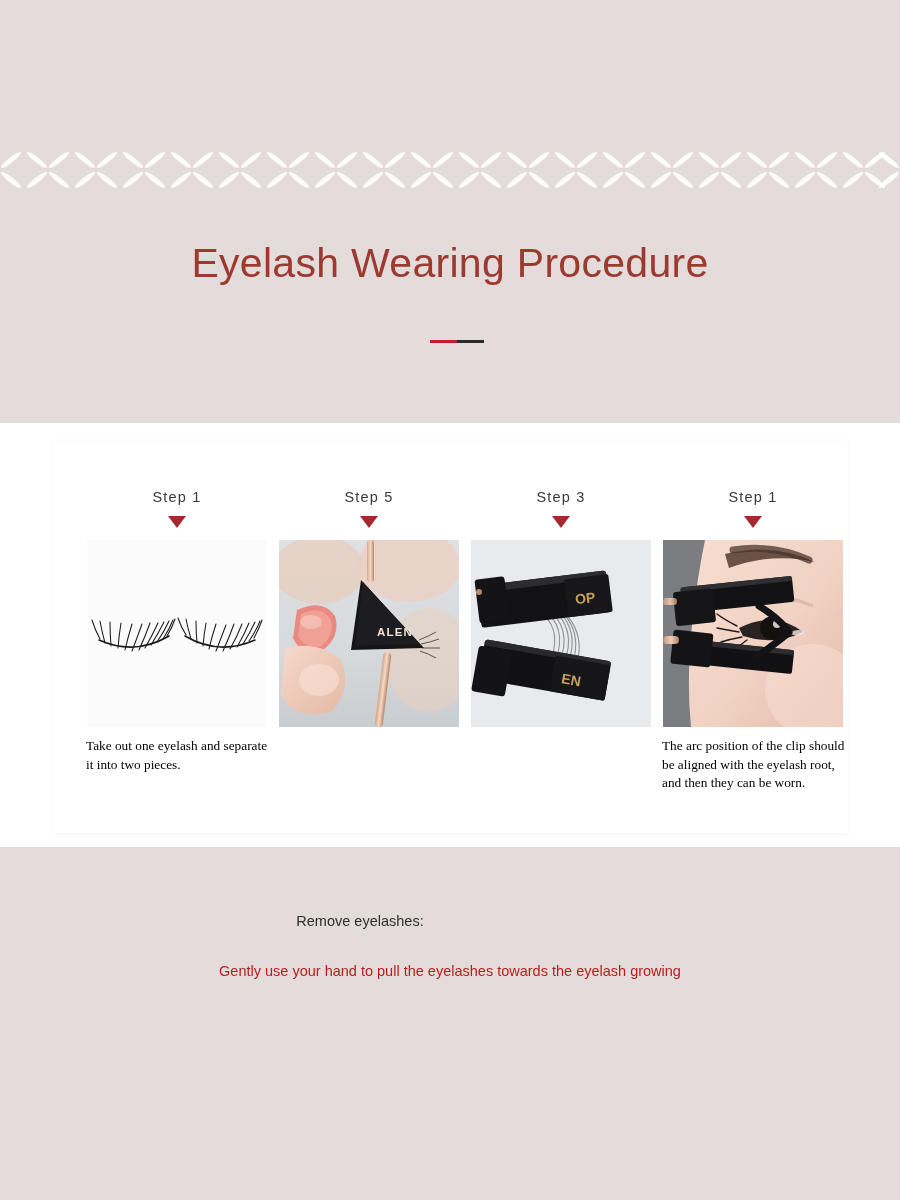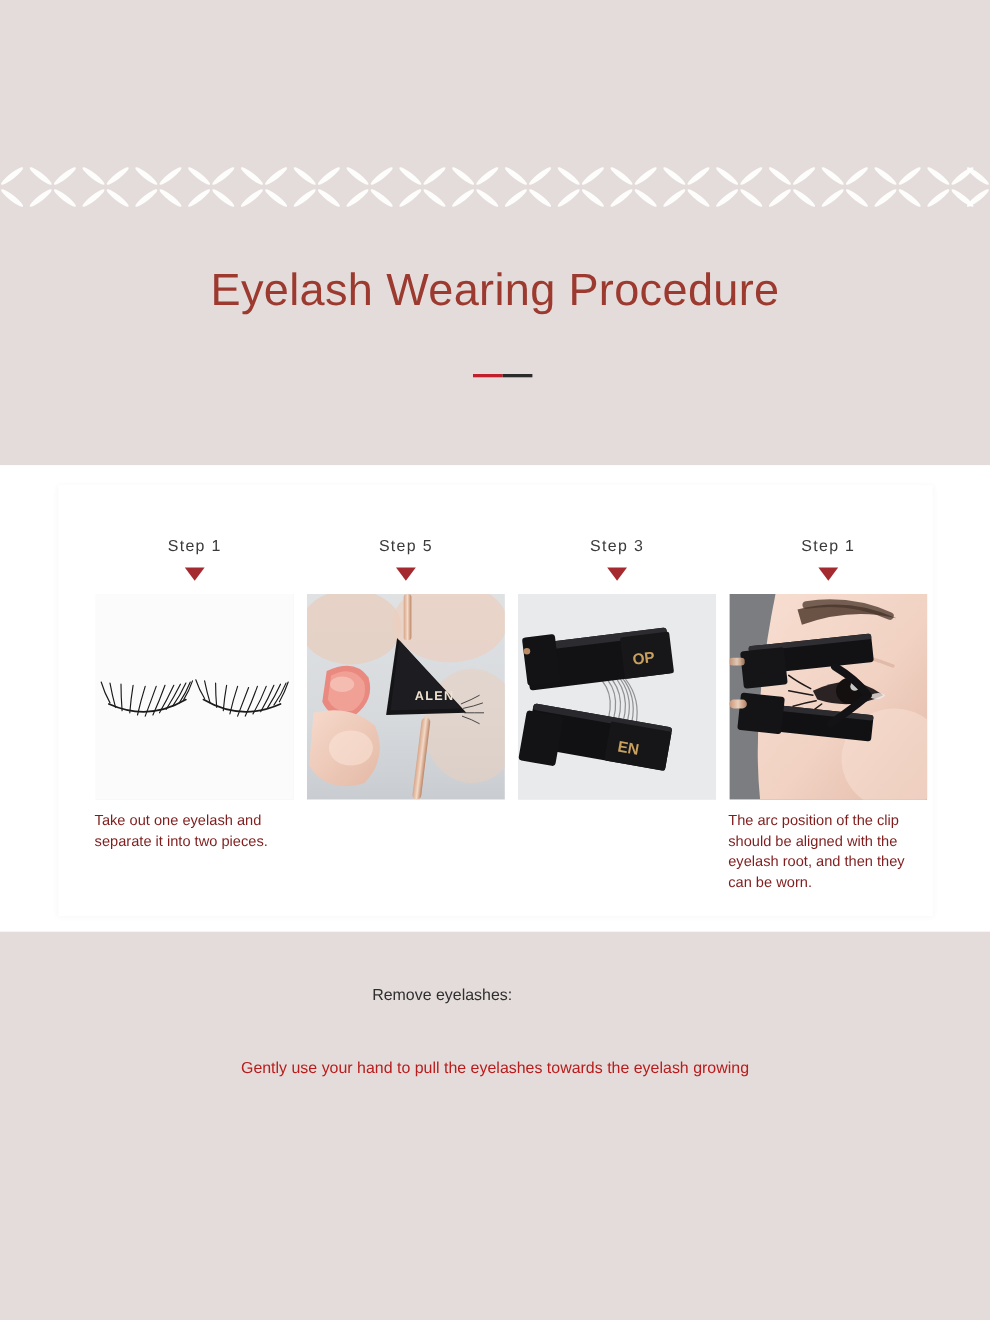--- a/index.html
+++ b/index.html
@@ -132,43 +132,42 @@
     background: #f3f3f5;
   }
   .step-photo svg { display: block; }
 
   .step-caption {
     margin: 10px 0 0 0;
     padding: 0 4px 0 5px;
     width: 183px;
     font-size: 13.3px;
     line-height: 18.5px;
-    color: #7f1d1d;
-    font-family: Liberation Sans, sans-serif;
+    color: #000000;
+    font-family: Liberation Serif, serif;
   }
 
   
   .footer {
     position: absolute;
     left: 0;
     top: 847px;
     width: 900px;
     height: 353px;
     background: #e4dcda;
   }
   .footer-heading {
     position: absolute;
     left: 0;
-    top: 50px;
+    top: 66px;
     width: 720px;
     text-align: center;
     font-size: 14.5px;
     color: #2f2f2f;
     font-family: "Liberation Sans", sans-serif;
-    padding-left: 42px;
   }
   .footer-body {
     position: absolute;
     left: 0;
     top: 113px;
     width: 900px;
     text-align: center;
     font-size: 14.5px;
     line-height: 22px;
     color: #b91c1c;

